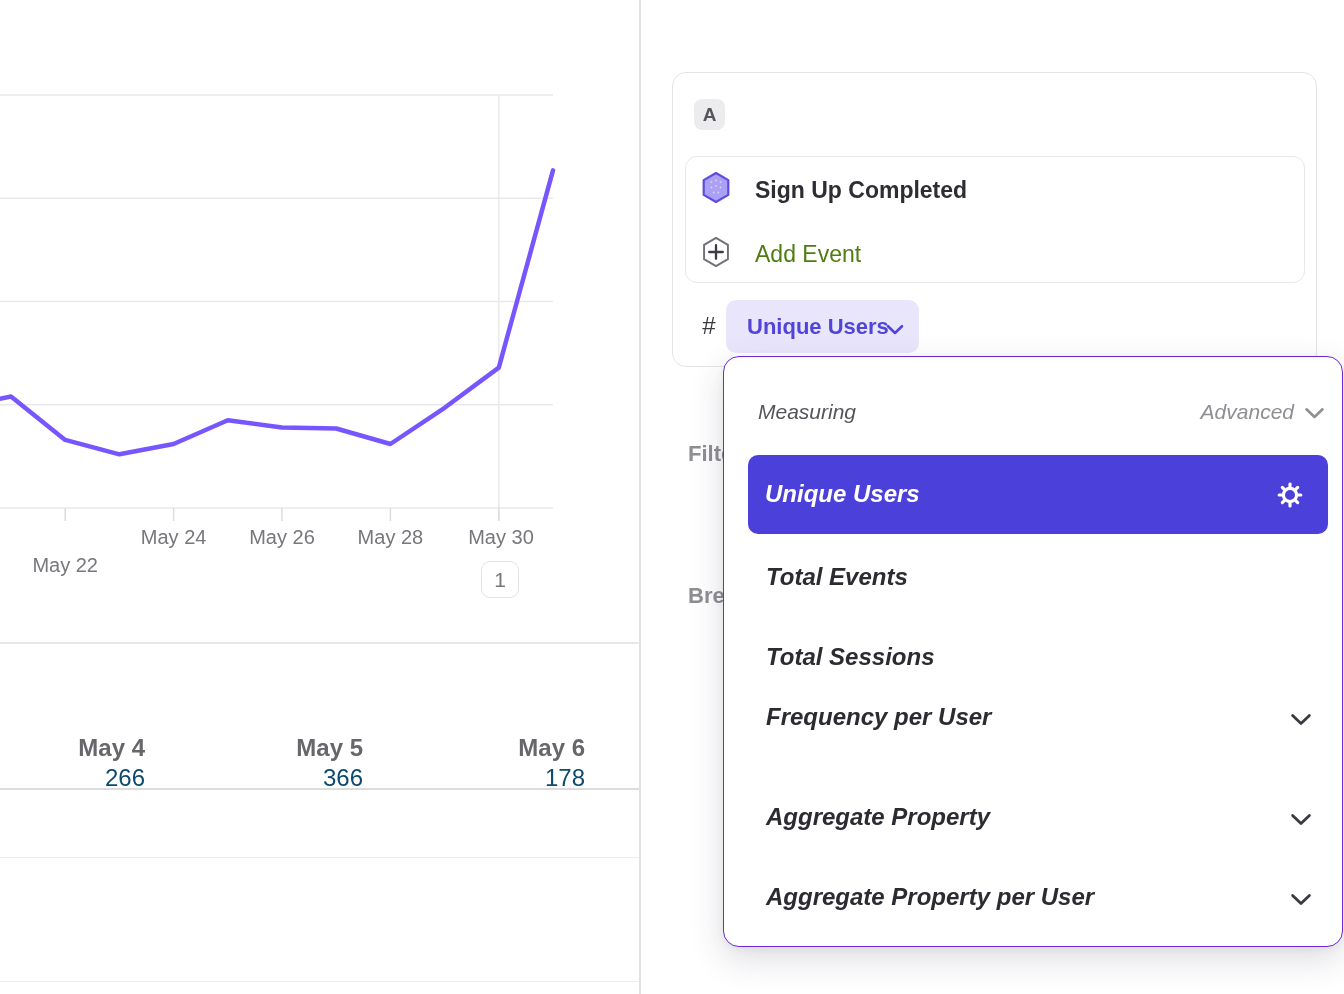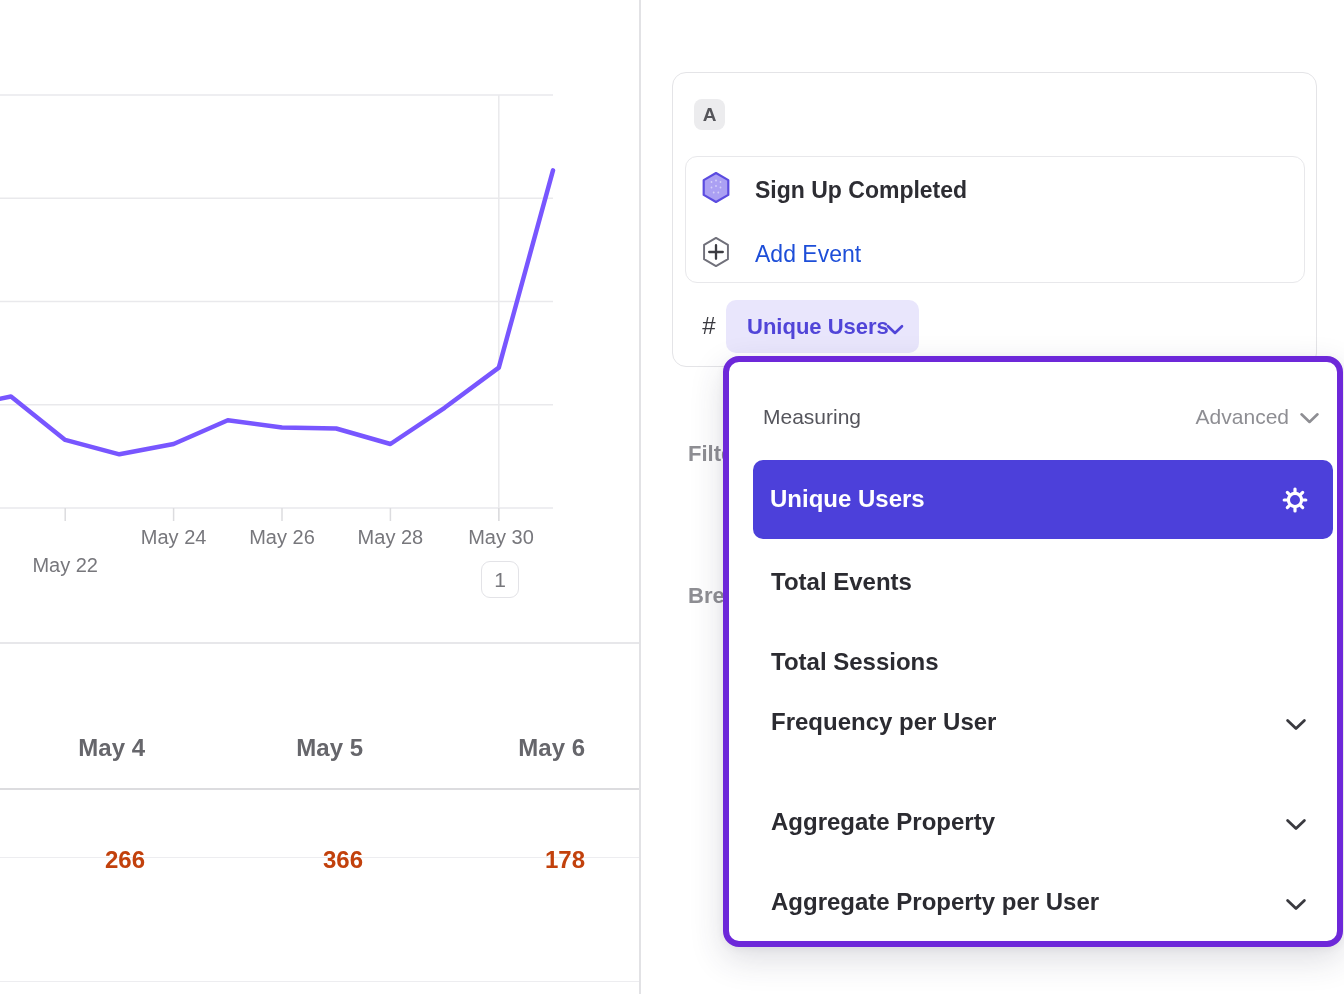--- a/index.html
+++ b/index.html
@@ -16,56 +16,56 @@
     font-size:21px; display:flex; align-items:center; justify-content:center; }
 
   .hdivider { position:absolute; left:0; width:640px; background:#e7e7ea; }
   .tline-top   { top:642px; height:2px; }
   .tline-head  { top:788px; height:1.5px; background:#dcdcdf; }
   .tline-row   { top:857px; height:1px; background:#ededf0; }
   .tline-bot   { top:981px; height:1px; background:#ededf0; }
 
   .t-cell { position:absolute; height:28px; line-height:28px; font-size:24px; text-align:right; }
   .t-head { top:734px; font-weight:700; color:#66666b; }
-  .t-val  { top:846px; font-weight:700; color:#c2410c; }
+  .t-val  { top:764px; font-weight:400; color:#0c4a6e; }
   .c1 { right:495px; } .c2 { right:277px; } .c3 { right:55px; }
 
   
   #v-divider { position:absolute; left:639px; top:0; width:2px; height:994px; background:#e2e2e5; }
 
   
   #query-card { position:absolute; left:672px; top:72px; width:645px; height:295px;
     border:1.5px solid #e4e4e7; border-radius:14px; background:#fff; }
   #a-badge { position:absolute; left:21px; top:26px; width:31px; height:31px; background:#ececee;
     border-radius:8px; font-size:19px; font-weight:700; color:#55555a;
     display:flex; align-items:center; justify-content:center; }
   #card-title { position:absolute; left:65px; top:101px; font-size:23px; color:#9b9b9e; }
   #event-box { position:absolute; left:12px; top:83px; width:620px; height:127px;
     border:1.5px solid #e8e8eb; border-radius:12px; background:#fff; }
   .ev-row { position:absolute; left:0; width:100%; height:62px; cursor:pointer; }
   .ev-icon { position:absolute; left:15px; top:14px; }
   .ev-label { position:absolute; left:69px; top:19px; font-size:23px; font-weight:600; color:#2d2d33; line-height:28px; }
-  .ev-label.muted { font-weight:500; color:#1d4ed8; }
+  .ev-label.muted { font-weight:500; color:#4d7c0f; }
   #measure-row { position:absolute; left:0; top:227px; width:100%; height:54px; }
   #hash-prefix { position:absolute; left:24px; top:12px; width:24px; text-align:center;
     font-size:24px; font-weight:500; color:#3a3a40; }
   #measure-chip { position:absolute; left:53px; top:0; width:193px; height:53px;
     background:#e9e6fc; border-radius:10px; cursor:pointer; }
   #measure-chip .chip-text { position:absolute; left:21px; top:14px; font-size:22px; font-weight:700; color:#5145d8; }
   #measure-chip .chip-chevron { position:absolute; right:15px; top:22px; }
 
   
   .section-heading { position:absolute; left:688px; font-size:22px; font-weight:700; color:#8e8e93; }
   #filter-heading { top:441px; }
   #breakdown-heading { top:583px; }
 
   
   #dropdown { position:absolute; left:723px; top:356px; width:620px; height:591px;
-    background:#fff; border:6px solid #6d28d9; border-radius:16px;
-    box-shadow:0 12px 34px rgba(45,45,75,.16), 0 2px 8px rgba(0,0,0,.05); }
+    background:#fff; border:1px solid #6d28d9; border-radius:16px;
+    box-shadow:0 12px 34px rgba(45,45,75,.16), 0 2px 8px rgba(0,0,0,.05);font-style:italic; }
   #dd-header-label { position:absolute; left:34px; top:43px; font-size:21px; font-weight:500; color:#55555c; }
   #dd-mode { position:absolute; right:48px; top:43px; font-size:21px; color:#8e8e93; cursor:pointer; }
   #dd-mode-chevron { position:absolute; right:17px; top:49px; cursor:pointer; }
   #dd-selected { position:absolute; left:24px; top:98px; width:580px; height:79px;
     background:#4c40da; border-radius:10px; cursor:pointer; }
   #dd-selected .sel-text { position:absolute; left:17px; top:25px; font-size:24px; font-weight:600; color:#fff; }
   #dd-selected .gear { position:absolute; right:24px; top:26px; cursor:pointer; }
   .dd-item { position:absolute; left:0; width:100%; height:56px; cursor:pointer; }
   .dd-item .dd-text { position:absolute; left:42px; top:13px; font-size:24px; font-weight:600; color:#2b2b31; line-height:30px; }
   .dd-item .dd-chevron { position:absolute; right:30px; top:24px; }

